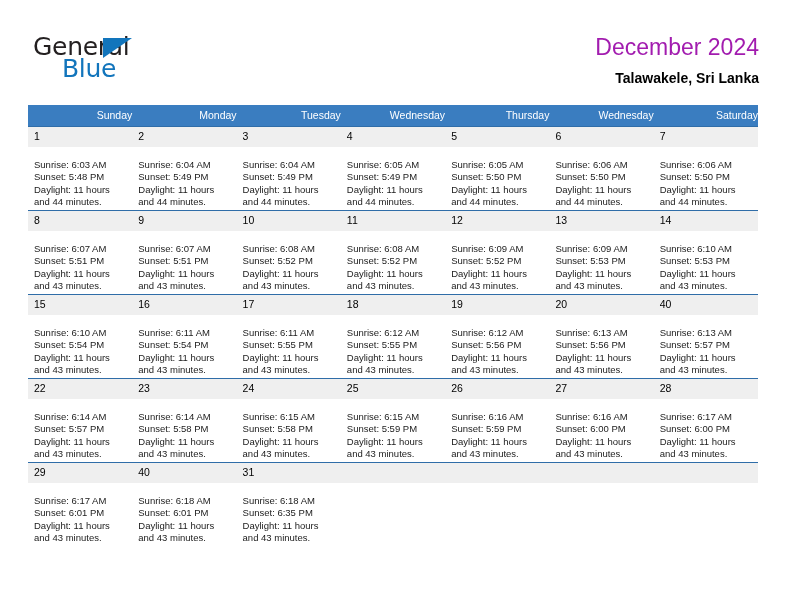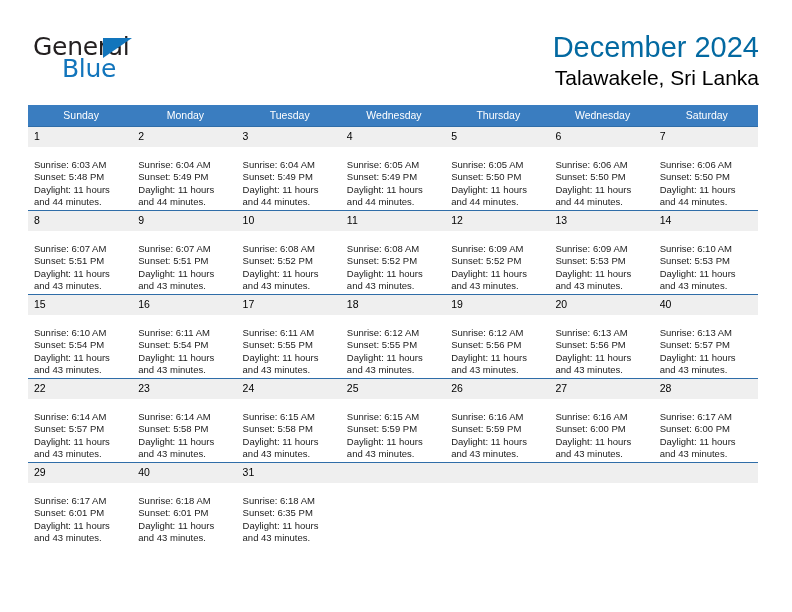--- a/index.html
+++ b/index.html
@@ -66,50 +66,50 @@
     font-family: "DejaVu Sans", sans-serif;
     font-weight: 400;
   }
   .title-block {
     position: absolute;
     right: 0;
     top: 0;
     text-align: right;
   }
   .title-main {
-    font-size: 29px;
+    font-size: 23px;
     font-weight: 400;
-    color: #0369a1;
+    color: #a21caf;
     line-height: 34px;
     white-space: nowrap;
   }
   .title-sub {
-    font-size: 21px;
-    font-weight: 400;
+    font-size: 14px;
+    font-weight: 700;
     color: #000000;
     line-height: 22px;
     margin-top: 3px;
     white-space: nowrap;
   }
 
   
   .calendar {
     position: absolute;
     left: 28px;
     top: 105px;
     width: 730px;
     border-collapse: collapse;
     table-layout: fixed;
   }
   .calendar th {
     background: #3a7dc0;
     color: #ffffff;
     font-size: 10.5px;
     font-weight: 400;
-    text-align: center;
+    text-align: right;
     padding: 5px 0 5px 2px;
     border: none;
     height: 9px;
     line-height: 11px;
   }
   .calendar td {
     vertical-align: top;
     padding: 0;
     border: none;
     border-top: 1px solid #2f6da8;

